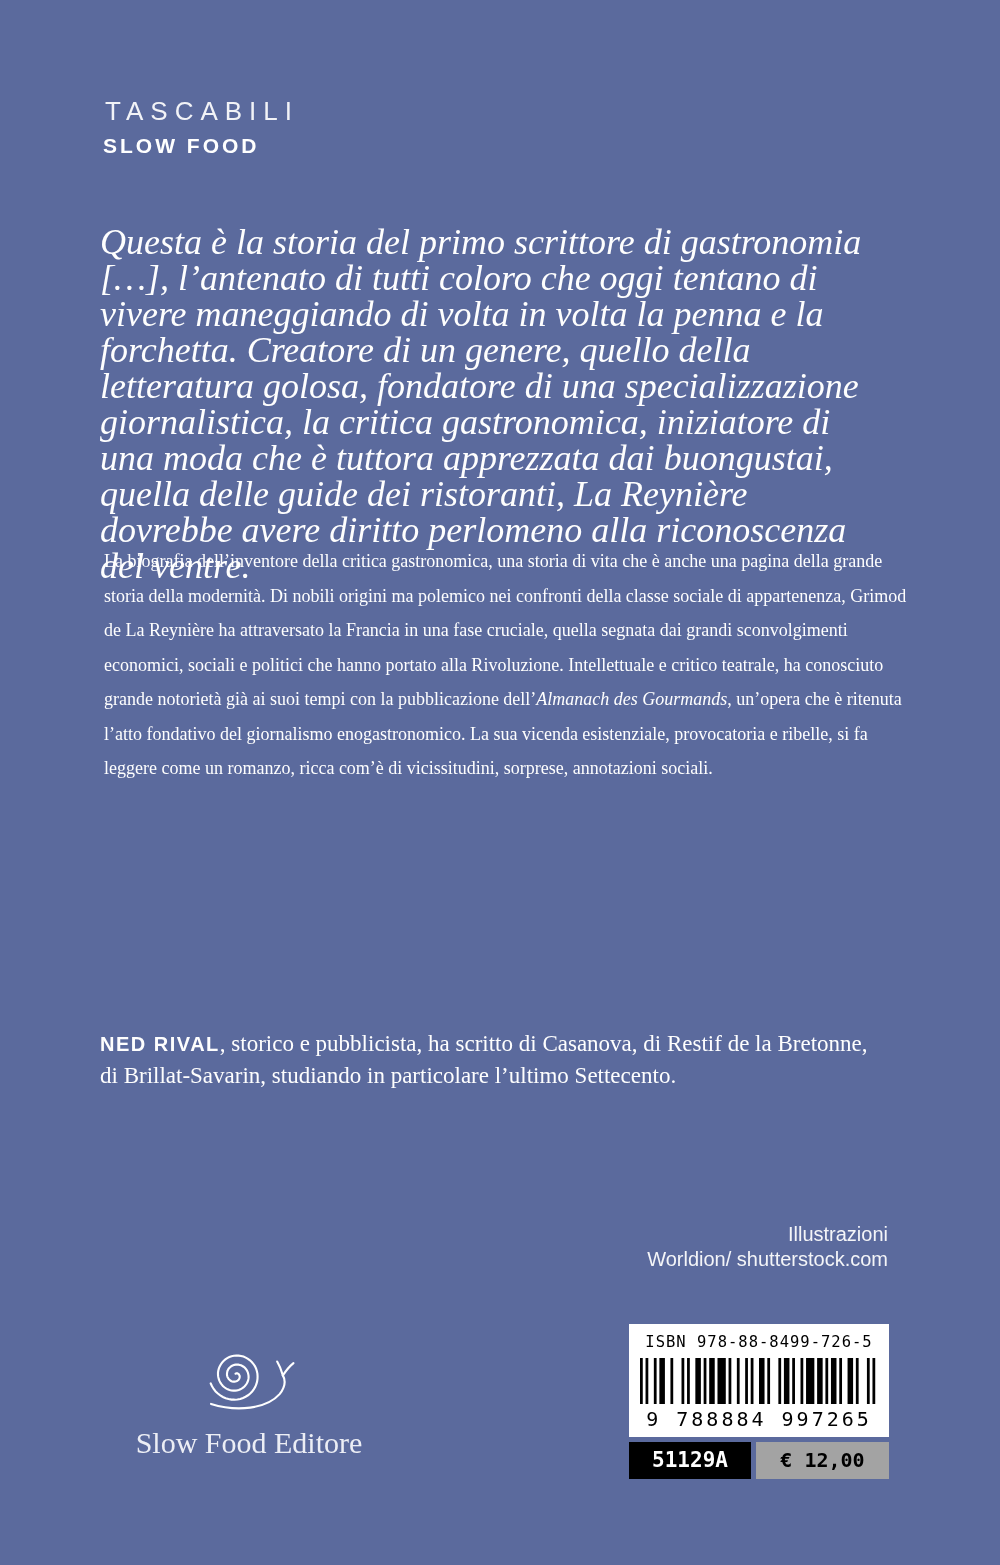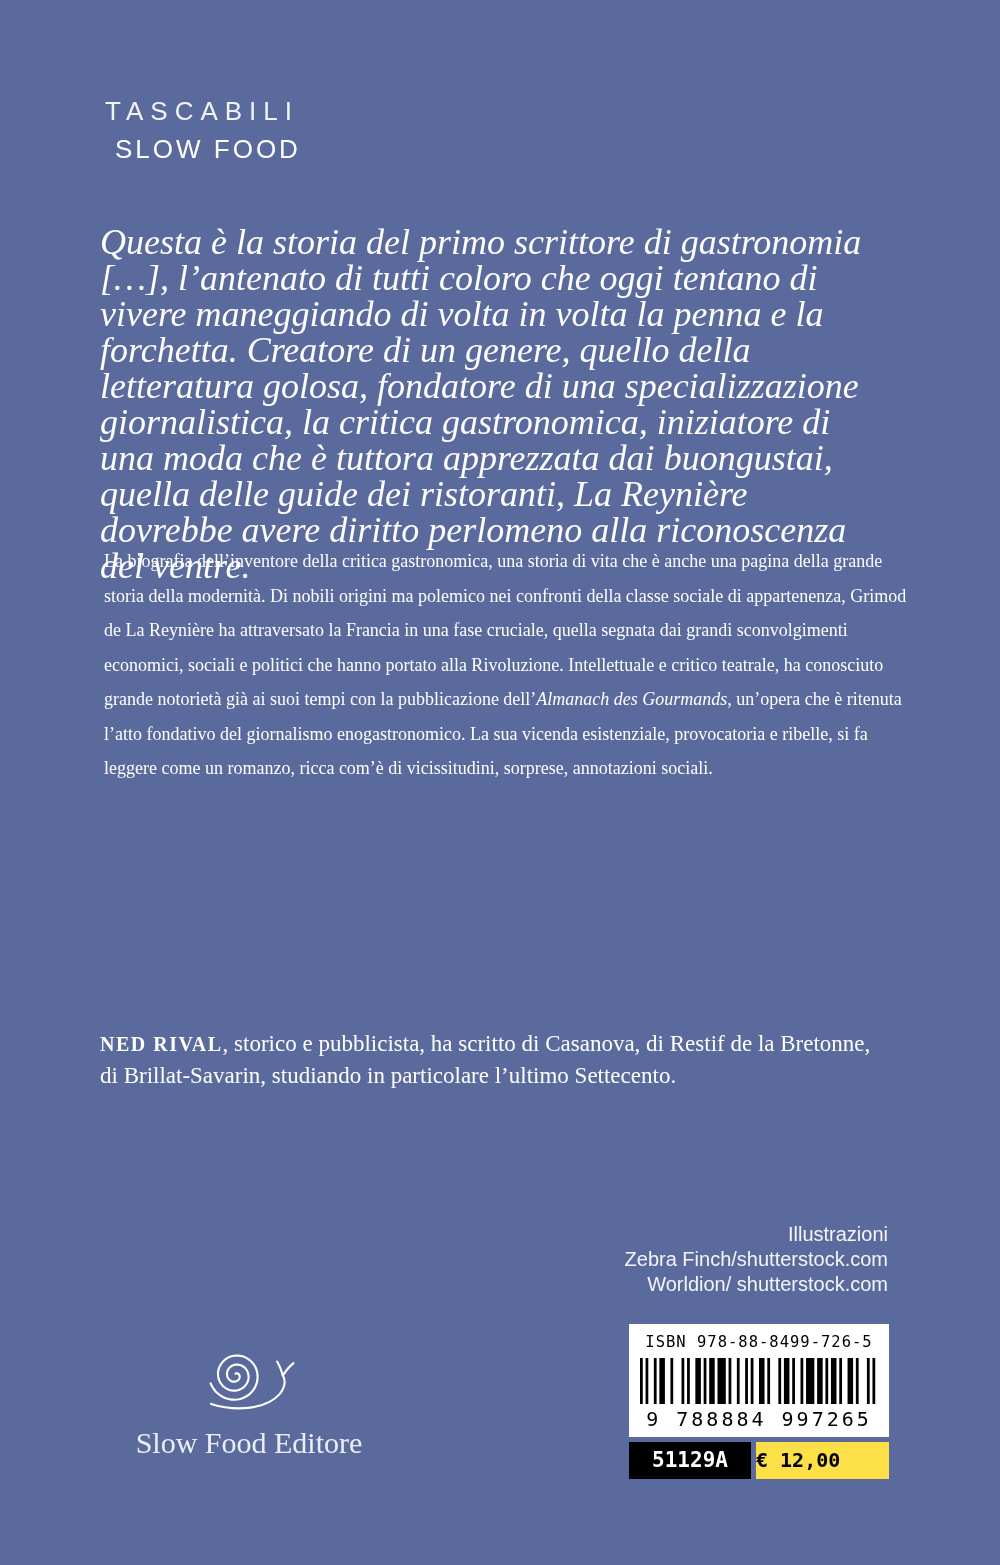--- a/index.html
+++ b/index.html
@@ -13,37 +13,37 @@
     background: #5b6a9d; color: #ffffff; overflow: hidden;
   }
   .series {
     position: absolute; left: 105px; top: 96px;
     font-family: "Liberation Sans", sans-serif;
     font-size: 26px; letter-spacing: 7px; font-weight: 500; color: #f2f3f7;
   }
   .brandname {
     position: absolute; left: 103px; top: 134px;
     font-family: "Liberation Sans", sans-serif;
-    font-size: 26px; letter-spacing: 3px; font-weight: normal; color: #ffffff; margin-left: 12px;
+    font-size: 21px; letter-spacing: 3px; font-weight: bold; color: #ffffff;
   }
   .quote {
     position: absolute; left: 100px; top: 224px; width: 772px; margin: 0;
     font-style: italic; font-size: 36px; line-height: 36px; color: #fefefe;
   }
   .body-text {
     position: absolute; left: 100px; top: 540px; width: 806px; margin: 4px;
     font-size: 18px; line-height: 34.5px; color: #fefefe;
   }
   .body-text em { font-style: italic; }
   .author-note {
     position: absolute; left: 100px; top: 1028px; width: 772px; margin: 0;
     font-size: 23px; line-height: 31px; color: #fefefe;
   }
   .author-name {
-    font-family: Liberation Serif, serif;
+    font-family: Liberation Sans, sans-serif;
     font-weight: bold; font-size: 20px; letter-spacing: 1.5px; text-align: right;
   }
   .credits {
     position: absolute; right: 112px; top: 1222px; text-align: right;
     font-family: "Liberation Sans", sans-serif;
     font-size: 20px; line-height: 25px; color: #f4f5f8;
   }
   .publisher-block {
     position: absolute; left: 114px; top: 1334px; width: 270px; text-align: center;
   }
@@ -63,42 +63,41 @@
     font-family: "DejaVu Sans Mono", monospace;
     font-size: 20px; text-align: center; letter-spacing: 3px; margin-top: 3px;
   }
   .price-row { display: flex; margin-top: 5px; gap: 5px; }
   .code-box {
     flex: 0 0 122px; background: #000000; color: #ffffff;
     font-family: "DejaVu Sans Mono", monospace; font-weight: bold;
     font-size: 21px; text-align: center; line-height: 37px; height: 37px;
   }
   .price-box {
-    flex: 1; background: #fde047; color: #000000;
+    flex: 1; background: #a3a3a3; color: #000000;
     font-family: "DejaVu Sans Mono", monospace; font-weight: bold;
-    font-size: 20px; text-align: left; line-height: 37px; height: 37px;
+    font-size: 20px; text-align: center; line-height: 37px; height: 37px;
   }
 </style>
 </head>
 <body>
 
 <div class="cover">
 
   <div class="series">TASCABILI</div>
   <div class="brandname">SLOW FOOD</div>
 
   <blockquote class="quote">Questa è la storia del primo scrittore di gastronomia […], l’antenato di tutti coloro che oggi tentano di vivere maneggiando di volta in volta la penna e la forchetta. Creatore di un genere, quello della letteratura golosa, fondatore di una specializzazione giornalistica, la critica gastronomica, iniziatore di una moda che è tuttora apprezzata dai buongustai, quella delle guide dei ristoranti, La Reynière dovrebbe avere diritto perlomeno alla riconoscenza del ventre.</blockquote>
 
   <p class="body-text"><span>La biografia dell’inventore della critica gastronomica, una storia di vita che è anche una pagina della grande storia della modernità. Di nobili origini ma polemico nei confronti della classe sociale di appartenenza, Grimod de La Reynière ha attraversato la Francia in una fase cruciale, quella segnata dai grandi sconvolgimenti economici, sociali e politici che hanno portato alla Rivoluzione. Intellettuale e critico teatrale, ha conosciuto grande notorietà già ai suoi tempi con la pubblicazione dell’</span><em>Almanach des Gourmands</em><span>, un’opera che è ritenuta l’atto fondativo del giornalismo enogastronomico. La sua vicenda esistenziale, provocatoria e ribelle, si fa leggere come un romanzo, ricca com’è di vicissitudini, sorprese, annotazioni sociali.</span></p>
 
   <p class="author-note"><span class="author-name">NED RIVAL</span><span>, storico e pubblicista, ha scritto di Casanova, di Restif de la Bretonne, di Brillat-Savarin, studiando in particolare l’ultimo Settecento.</span></p>
 
   <div class="credits">
     <div>Illustrazioni</div>
-    <div>Zebra Finch/shutterstock.com</div>
     <div>Worldion/ shutterstock.com</div>
   </div>
 
   <div class="publisher-block">
     <div class="snail">
       <svg viewBox="0 0 125 100">
         <path class="stroke" d="M46.0 46.0L46.3 45.8L46.6 45.6L46.9 45.5L47.3 45.5L47.7 45.5L48.2 45.5L48.6 45.7L49.1 45.9L49.5 46.2L49.9 46.5L50.2 47.0L50.5 47.5L50.8 48.0L51.0 48.6L51.1 49.3L51.1 50.0L51.0 50.7L50.8 51.4L50.5 52.1L50.1 52.7L49.7 53.4L49.1 54.0L48.4 54.5L47.7 54.9L46.8 55.3L45.9 55.6L45.0 55.7L44.0 55.7L43.0 55.7L42.0 55.4L41.0 55.1L40.1 54.6L39.1 53.9L38.3 53.2L37.5 52.3L36.9 51.3L36.3 50.3L35.9 49.1L35.6 47.9L35.5 46.6L35.6 45.3L35.8 44.0L36.1 42.6L36.7 41.4L37.4 40.1L38.3 39.0L39.3 38.0L40.5 37.0L41.8 36.2L43.2 35.6L44.7 35.1L46.2 34.9L47.9 34.8L49.5 34.9L51.1 35.2L52.7 35.7L54.3 36.5L55.8 37.4L57.2 38.5L58.4 39.8L59.5 41.3L60.4 42.9L61.1 44.6L61.6 46.5L61.9 48.4L62.0 50.3L61.8 52.3L61.4 54.2L60.7 56.2L59.8 58.0L58.6 59.7L57.2 61.3L55.7 62.8L53.9 64.0L52.0 65.1L49.9 65.9L47.7 66.4L45.5 66.7L43.2 66.7L40.9 66.5L38.6 65.9L36.4 65.1L34.3 64.0L32.3 62.6L30.5 61.0L28.9 59.1L27.4 57.0L26.3 54.8L25.4 52.4L24.8 49.9L24.5 47.3L24.5 44.7L24.9 42.1L25.6 39.5L26.6 37.0L27.9 34.6L29.5 32.3L31.3 30.3L33.5 28.5L35.8 26.9L38.4 25.6L41.1 24.6L43.9 24.0L46.9 23.7L49.8 23.8L52.8 24.2L55.7 25.0L58.5 26.2L61.2 27.7L63.7 29.5L65.9 31.7L68.0 34.1L69.7 36.7L71.1 39.6L72.1 42.7L72.8 45.8L73.0 49.1L72.9 52.4L72.4 55.7L71.5 58.9L70.2 62.0L68.5 64.9L66.4 67.7L64.0 70.2L61.3 72.4L58.3 74.2L55.2 75.7L51.8 76.9L48.3 77.6L44.7 77.8L41.0 77.7L37.4 77.0L33.9 76.0L30.5 74.5L27.3 72.6L24.3 70.3L21.6 67.7L19.2 64.7L17.2 61.4L15.6 57.9"></path>
         <path class="stroke" d="M 16 83 C 48 93 84 89 100 71 C 107 62 108 55 104 48"></path>
         <path class="stroke" d="M 104 48 C 102 41 100 36 97 31"></path>
         <path class="stroke" d="M 104 48 C 108 42 112 37 117 33"></path>

